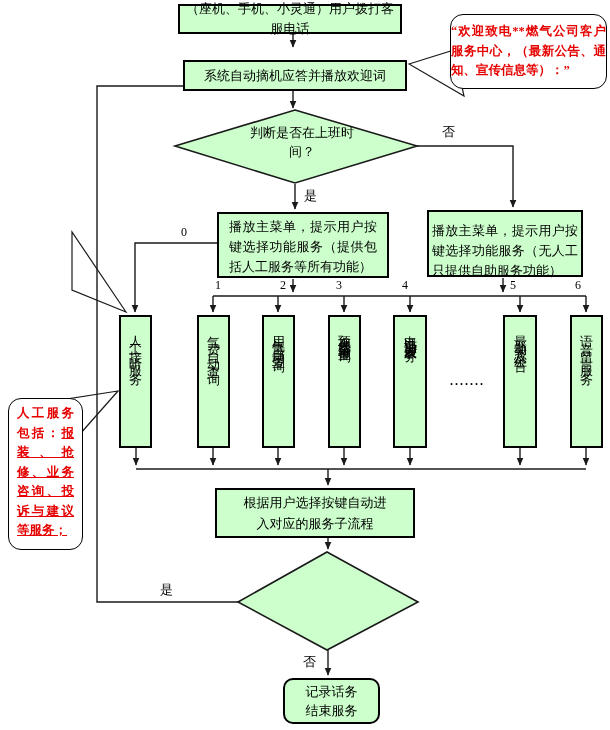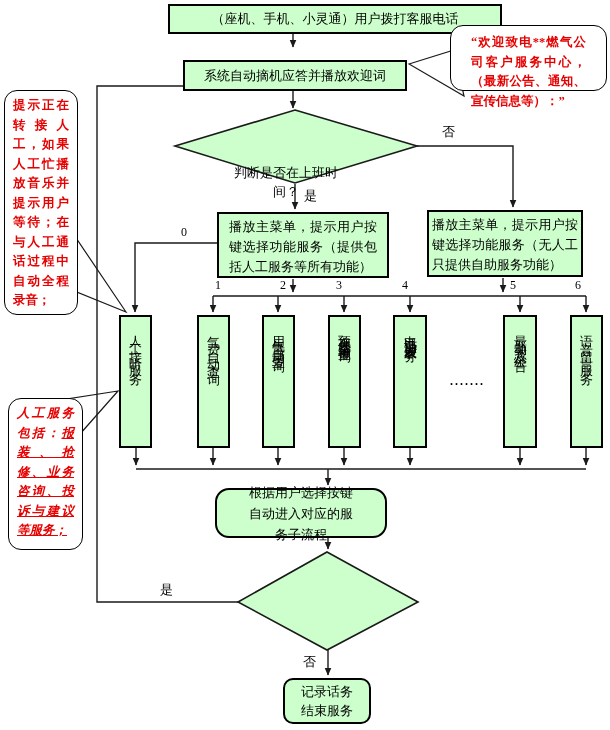--- a/index.html
+++ b/index.html
@@ -26,23 +26,23 @@
   .dtext{position:absolute;z-index:1;text-align:center;font-size:13px;line-height:19px;}
   .lbl{position:absolute;z-index:1;font-size:13px;line-height:14px;}
   .key{position:absolute;z-index:1;font-size:12px;line-height:12px;}
   .callout{
     position:absolute;z-index:1;box-sizing:border-box;background:#fff;
     border:1.5px solid #000;border-radius:13px;
     color:#e60000;font-weight:bold;font-size:12.5px;line-height:19.5px;
     text-align:justify;text-justify:inter-ideograph;
   }
   .callout u{text-decoration:underline;}
-  #callout-welcome{left:450px;top:25px;width:157px;height:66px;padding:7px 20px;}
+  #callout-welcome{left:450px;top:14px;width:157px;height:75px;padding:7px 0;}
   #callout-transfer{left:4px;top:90px;width:74px;height:225px;padding:5px 8px;}
-  #callout-manual{left:8px;top:398px;width:75px;height:152px;padding:5px 8px;font-style:italic;}
+  #callout-manual{left:8px;top:398px;width:75px;height:152px;padding:5px 8px;}
   #ellipsis{position:absolute;z-index:1;left:441px;top:377px;width:52px;text-align:center;
     font-size:12px;font-weight:bold;letter-spacing:1px;}
 </style>
 </head>
 <body>
 
 <div id="canvas">
 
   <svg id="connector-layer" width="610" height="730" viewBox="0 0 610 730">
     <defs>
@@ -81,55 +81,54 @@
       <path d="M136,469 H586"></path>
       <path d="M328,469 V485" marker-end="url(#ah)"></path>
       <path d="M328,538 V549" marker-end="url(#ah)"></path>
       <path d="M328,650 V675" marker-end="url(#ah)"></path>
 
       <polygon points="295,110 417,146 295,183 175,146" fill="#ccffcc" stroke-width="1.6"></polygon>
       <polygon points="327,552 418,602 327,650 238,602" fill="#ccffcc" stroke-width="1.6"></polygon>
     </g>
   </svg>
 
-  <div class="node cnode" style="left:168px;top:4px;width:334px;height:30px;">（座机、手机、小灵通）用户拨打客服电话</div>
+  <div class="node cnode" style="left:178px;top:4px;width:224px;height:30px;">（座机、手机、小灵通）用户拨打客服电话</div>
   <div class="node cnode" style="left:183px;top:48px;width:224px;height:31px;margin-top:12px;">系统自动摘机应答并播放欢迎词</div>
 
   <div class="callout" id="callout-welcome">“欢迎致电**燃气公司客户服务中心，（最新公告、通知、宣传信息等）：”</div>
 
-  <div class="dtext" style="left:228px;top:123px;width:116px;margin-top:40px;">判断是否在上班时间？</div>
+  <div class="dtext" style="left:244px;top:123px;width:116px;">判断是否在上班时间？</div>
   <div class="lbl" style="left:442px;top:125px;">否</div>
   <div class="lbl" style="left:304px;top:189px;">是</div>
 
   <div class="node jnode" style="left:217px;top:212px;width:172px;height:66px;padding:3px 10px;">播放主菜单，提示用户按键选择功能服务（提供包括人工服务等所有功能）</div>
-  <div class="node jnode" style="left:427px;top:210px;width:156px;height:67px;padding:3px 3px;">播放主菜单，提示用户按键选择功能服务（无人工只提供自助服务功能）</div>
+  <div class="node jnode" style="left:427px;top:210px;width:156px;height:67px;padding:9px 3px;">播放主菜单，提示用户按键选择功能服务（无人工只提供自助服务功能）</div>
 
   <div class="key" style="left:181px;top:226px;">0</div>
   <div class="key" style="left:215px;top:279px;">1</div>
   <div class="key" style="left:280px;top:279px;">2</div>
   <div class="key" style="left:336px;top:279px;">3</div>
   <div class="key" style="left:402px;top:279px;">4</div>
   <div class="key" style="left:510px;top:279px;">5</div>
   <div class="key" style="left:575px;top:279px;">6</div>
 
   <div class="node vbox ls6" style="left:119px;">人工接听服务</div>
   <div class="node vbox ls6" style="left:197px;">气费自动查询</div>
   <div class="node vbox ls7" style="left:262px;">用气量自动查询</div>
   <div class="node vbox ls8" style="left:328px;">预存气费余额查询</div>
   <div class="node vbox ls8" style="left:393px;width:34px;">电话自动抄表服务</div>
   <div class="node vbox ls7" style="left:503px;width:34px;">最新动态及公告</div>
   <div class="node vbox ls6" style="left:570px;">语音留言服务</div>
 
   <div id="ellipsis">·······</div>
 
-  <div class="callout" id="callout-transfer">提示正在转接人工，如果人工忙播放音乐并提示用户等待；在与人工通话过程中自动全程录音；</div>
   <div class="callout" id="callout-manual">
     <span>人工服务包括：</span><u>报装、抢修、业务咨询、投诉与建议等服务；</u>
   </div>
 
-  <div class="node cnode" style="left:215px;top:488px;width:172px;height:50px;line-height:21px;padding:5px 26px;border-radius:14px;">根据用户选择按键自动进入对应的服务子流程</div>
+  <div class="node cnode" style="left:215px;top:488px;width:200px;height:50px;line-height:21px;padding:5px 26px;">根据用户选择按键自动进入对应的服务子流程</div>
 
   <div class="lbl" style="left:160px;top:583px;">是</div>
   <div class="lbl" style="left:303px;top:655px;">否</div>
 
-  <div class="node cnode" style="left:283px;top:678px;width:88px;height:46px;border-radius:10px;padding:0 16px;line-height:19px;">记录话务结束服务</div>
+  <div class="node cnode" style="left:283px;top:678px;width:97px;height:46px;border-radius:10px;padding:0 16px;line-height:19px;">记录话务结束服务</div>
 
 </div>
 
 </body></html>

